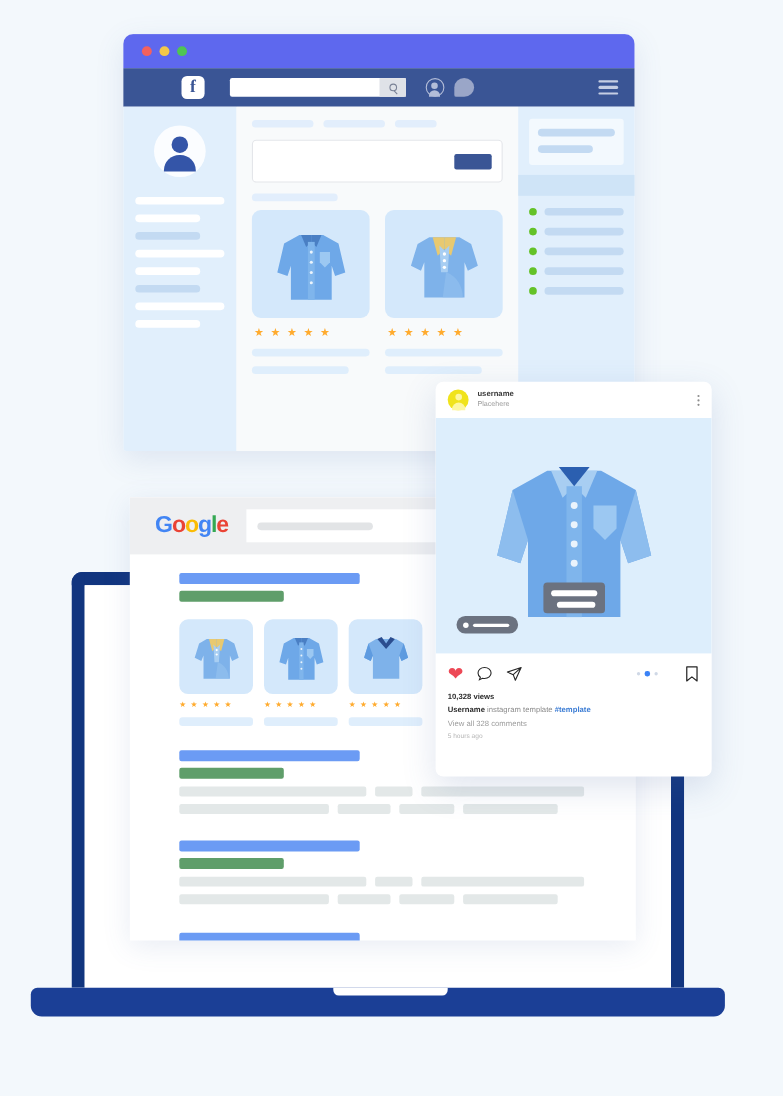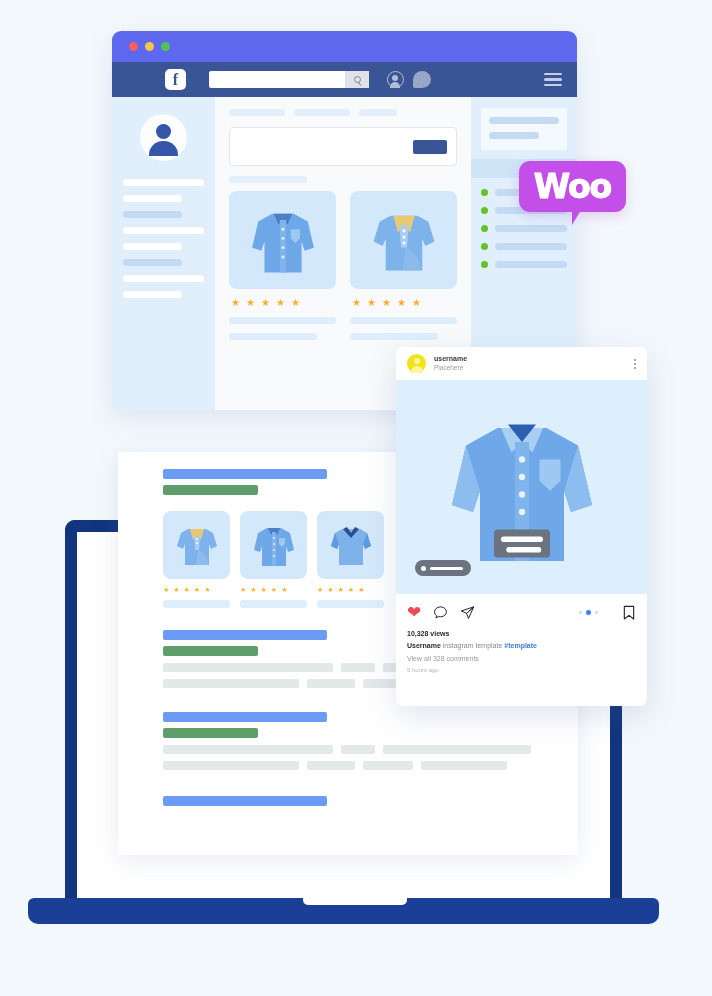--- a/index.html
+++ b/index.html
@@ -229,20 +229,26 @@
   .ig-time { font-size: 6px; color: #b6b6b6; }
 </style>
 </head>
 <body>
 
 <div class="stage">
 
   <div class="laptop-frame"></div>
 
   <div class="g-window">
+    <div class="g-header">
+      <div class="g-logo"><span class="c1">G</span><span class="c2">o</span><span class="c3">o</span><span class="c4">g</span><span class="c5">l</span><span class="c6">e</span></div>
+      <div class="g-search">
+        <div class="g-search-bar"></div>
+      </div>
+    </div>
     <div class="g-body">
 
       <div>
         <div class="g-title"></div>
         <div class="g-url"></div>
         <div class="g-prod-row">
           <div class="g-prod">
             <div class="g-prod-img">
               <svg width="46" height="50" viewBox="0 0 46 50">
                 <path d="M14 9 L7 13 L3 26 L9 29 L11 24 L11 45 L35 45 L35 24 L37 29 L43 26 L39 13 L32 9 Z" fill="#7eb2ea"></path>
@@ -472,24 +478,20 @@
             <div class="cbar"></div>
           </div>
         <div class="contact">
             <div class="cdot"></div>
             <div class="cbar"></div>
           </div>
       </div>
     </div>
   </div>
 
-  <div class="woo">
-    <span class="woo-text">Woo</span>
-    <span class="woo-tail"></span>
-  </div>
 
   <div class="ig-card">
     <div class="ig-head">
       <div class="ig-avatar"></div>
       <div class="ig-names">
         <div class="ig-username">username</div>
         <div class="ig-place">Placehere</div>
       </div>
       <div class="ig-more">
           <span></span>

